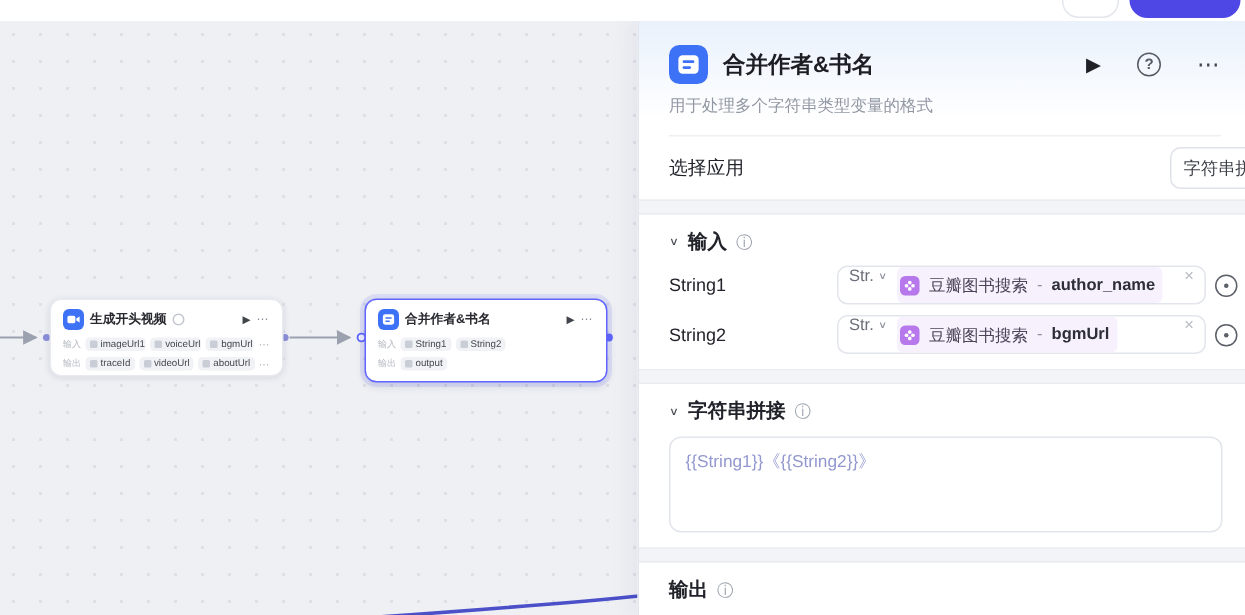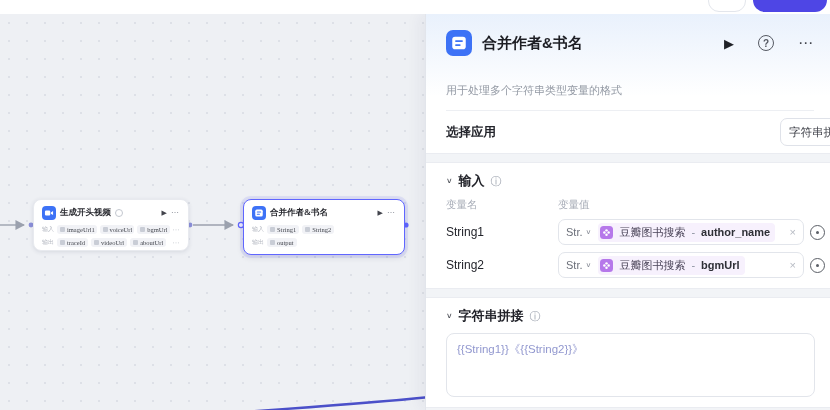--- a/index.html
+++ b/index.html
@@ -10,21 +10,21 @@
   .topbar { position:absolute; left:0; top:0; width:830px; height:14px; background:#fff; z-index:30; }
   .pill-light { position:absolute; right:84px; top:-10px; width:38px; height:22px;
     border:1px solid #e3e6ec; border-radius:12px; background:#fff; }
   .pill-purple { position:absolute; right:3px; top:-12px; width:74px; height:24px;
     border-radius:13px; background:#4e46e5; }
 
   
   .canvas { position:absolute; left:0; top:14px; width:700px; height:396px;
     background:#eef0f4;
     background-image:radial-gradient(circle,#dde0e7 1px,transparent 1px);
-    background-size:18px 18px;font-family:Liberation Serif, serif; }
+    background-size:18px 18px; }
   svg.edges { position:absolute; left:0; top:0; width:830px; height:396px; pointer-events:none; }
 
   .node { position:absolute; background:#fff; border-radius:8px;
     box-shadow:0 1px 4px rgba(40,50,80,.12); border:1px solid #e8eaef; }
   .node.selected { border:1.5px solid #6066ff; box-shadow:0 0 0 3px rgba(96,102,255,.12),0 2px 6px rgba(40,50,80,.15); }
   .node-head { display:flex; align-items:center; gap:4px; padding:6px 8px 3px 8px; }
   .node-icon { width:14px; height:14px; border-radius:4px; background:#3d72f6;
     display:flex; align-items:center; justify-content:center; flex:none; }
   .node-title { font-size:8.5px; font-weight:bold; color:#28292f; white-space:nowrap; }
   .node-badge { width:8px; height:8px; border:1px solid #c3c7cf; border-radius:50%;
@@ -47,40 +47,40 @@
     background:linear-gradient(180deg,#e9f1fc 0%,rgba(255,255,255,0) 85%); }
   .p-title-row { display:flex; align-items:center; gap:10px; }
   .p-icon { width:26px; height:26px; border-radius:7px; background:#3d72f6;
     display:flex; align-items:center; justify-content:center; flex:none; }
   .p-title { font-size:15px; font-weight:bold; color:#1d1e24; flex:1; }
   .p-run { font-size:13px; color:#1f2127; cursor:pointer; }
   .p-help { width:16px; height:16px; border:1.3px solid #565a63; border-radius:50%;
     font-size:10px; color:#565a63; display:flex; align-items:center; justify-content:center;
     font-weight:bold; margin-left:14px; cursor:pointer; }
   .p-more { font-size:15px; color:#42454d; margin-left:14px; letter-spacing:1px; cursor:pointer; }
-  .p-desc { margin-top:27px; font-size:11px; color:#9298a3; }
+  .p-desc { margin-top:7px; font-size:11px; color:#9298a3; }
   .p-div { border-top:1px solid #edeff3; margin-top:12px; }
   .select-row { position:relative; height:42px; display:flex; align-items:center; padding-left:20px; }
-  .select-label { font-size:12.5px; font-weight:bold; color:#23242b; }
+  .select-label { font-size:12.5px; font-weight:normal; color:#23242b; }
   .app-select { position:absolute; left:354px; top:7px; width:110px; height:28px;
     border:1px solid #dfe2e9; border-radius:7px; background:#fff; display:flex;
     align-items:center; padding:0 8px; font-size:11.5px; color:#3c3e46; }
   .band { height:10px; background:#f2f4f7; border-top:1px solid #eaecf1; border-bottom:1px solid #eaecf1; }
   .section { padding:9px 16px 10px 20px; }
   .sec-head { display:flex; align-items:center; gap:6px; }
   .sec-chevron { font-size:9px; color:#4a4d55; transform:scaleY(.8); }
   .sec-title { font-size:13px; font-weight:bold; color:#22232a; }
   .sec-info { font-size:11px; color:#9aa0ac; }
   .cols { display:grid; grid-template-columns:112px 1fr; margin-top:8px;
     font-size:10.5px; color:#a7acb7; }
   .in-row { display:grid; grid-template-columns:112px 1fr; align-items:center; margin-top:7px; }
   .var-name { font-size:12px; color:#23242b; }
   .val-wrap { display:flex; align-items:center; gap:6px; }
   .value-box { flex:none; width:246px; height:26px; border:1px solid #e2e5eb; border-radius:7px;
-    background:#fff; display:flex; align-items:center; padding:0 7px; }
+    background:#fff; display:flex; padding:0 7px; }
   .v-type { font-size:11px; color:#6b6f79; }
   .v-chev { font-size:8px; color:#8b8f99; margin-left:3px; transform:scaleY(.8); }
   .plugin-tag { display:flex; align-items:center; gap:6px; margin-left:7px; background:#f7f1fd;
     border-radius:4px; padding:2px 5px 2px 2px; }
   .plugin-icon { width:13px; height:13px; border-radius:3.5px; background:#b678ea;
     display:flex; align-items:center; justify-content:center; flex:none; }
   .plugin-name { font-size:11px; color:#4a4458; }
   .plugin-dash { font-size:11px; color:#8d92a0; }
   .plugin-field { font-size:11px; font-weight:bold; color:#2e2f36; }
   .v-close { margin-left:auto; font-size:11px; color:#b6bac3; cursor:pointer; }
@@ -225,24 +225,20 @@
     </span>
   </div>
 
   <div class="band"></div>
 
   <div class="section">
     <div class="sec-head">
       <span class="sec-chevron">∨</span>
       <span class="sec-title">输入</span>
       <span class="sec-info">ⓘ</span>
-    </div>
-    <div class="cols">
-      <span>变量名</span>
-      <span>变量值</span>
     </div>
 
     <div class="in-row">
       <span class="var-name">String1</span>
       <span class="val-wrap">
         <span class="value-box">
           <span class="v-type">Str.</span>
           <span class="v-chev">∨</span>
           <span class="plugin-tag">
             <span class="plugin-icon">

